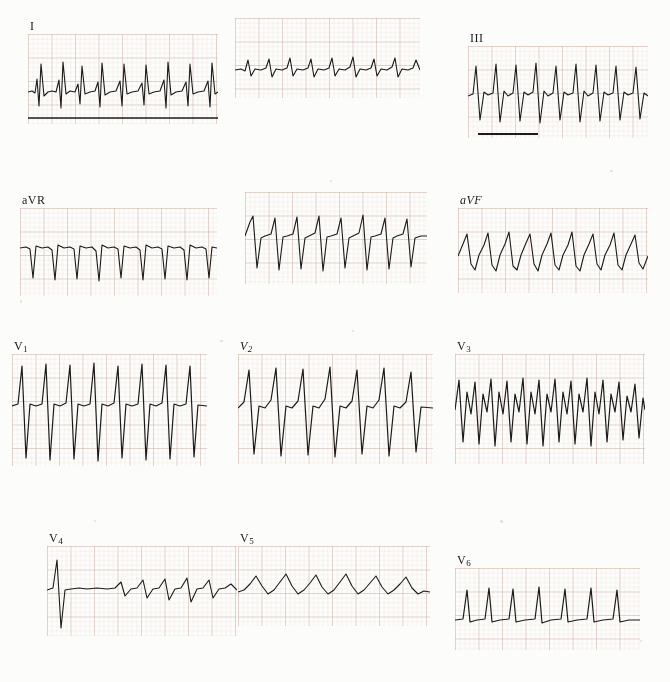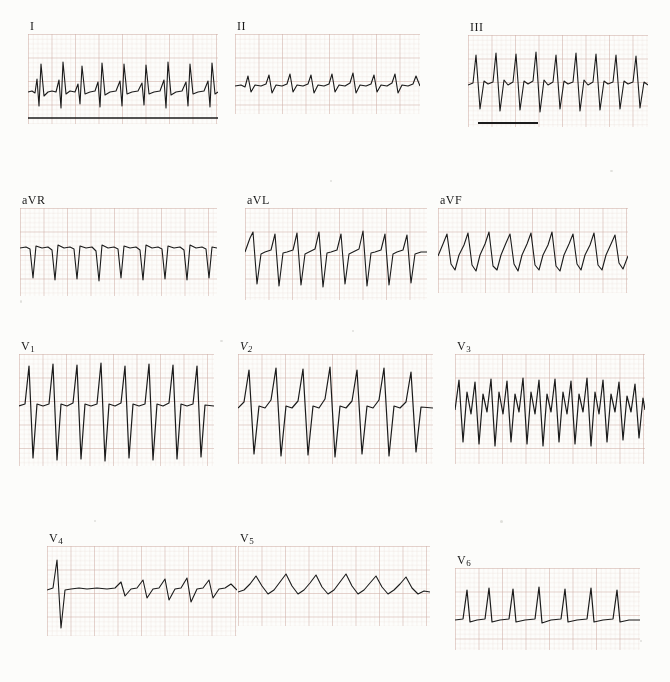--- a/index.html
+++ b/index.html
@@ -101,32 +101,31 @@
           <rect width="190" height="90" fill="url(#lg1)"></rect>
         </svg>
         <svg class="trace" viewBox="0 0 190 90" preserveAspectRatio="none">
           <path d="M0 58 L4 57 L7 59 L9 45 L11 72 L13 30 L16 62 L20 58 L24 57 L28 58 L31 46 L33 74 L35 28 L38 60 L42 57 L47 58 L50 50 L52 70 L54 32 L57 60 L62 58 L67 57 L70 48 L72 73 L74 29 L77 61 L82 58 L88 57 L92 47 L94 72 L96 30 L99 60 L104 58 L110 57 L114 49 L116 71 L118 31 L121 60 L126 58 L132 57 L136 46 L138 74 L140 28 L143 61 L148 58 L154 57 L158 48 L160 72 L162 30 L165 60 L170 58 L176 57 L180 47 L182 73 L184 29 L187 60 L190 58" fill="none" stroke="#1b1b1b" stroke-width="1.1" stroke-linejoin="round"></path>
           <path d="M0 84 L190 84" fill="none" stroke="#1b1b1b" stroke-width="1.6"></path>
         </svg>
       </div>
     </div>
 
     <div class="lead-cell" style="left:235px;top:0;width:185px;">
-      <div class="lead-label">II</div>
       <div class="strip" style="width:185px;height:80px;">
         <svg class="paper" viewBox="0 0 185 80" preserveAspectRatio="none">
           <rect width="185" height="80" fill="url(#lg1)"></rect>
         </svg>
         <svg class="trace" viewBox="0 0 185 80" preserveAspectRatio="none">
           <path d="M0 52 L6 51 L10 53 L13 42 L16 58 L20 51 L26 52 L31 50 L34 41 L37 59 L41 51 L47 52 L52 50 L55 40 L58 58 L62 51 L68 52 L73 50 L76 41 L79 59 L83 51 L89 52 L94 50 L97 40 L100 58 L104 51 L110 52 L115 49 L118 39 L121 59 L125 51 L131 52 L136 50 L139 41 L142 58 L146 51 L152 52 L157 49 L160 40 L163 59 L167 51 L173 52 L178 50 L181 42 L185 52" fill="none" stroke="#1b1b1b" stroke-width="1.1" stroke-linejoin="round"></path>
         </svg>
       </div>
     </div>
 
-    <div class="lead-cell" style="left:468px;top:1px;width:180px;">
+    <div class="lead-cell" style="left:468px;top:12px;width:180px;">
       <div class="lead-label">III</div>
       <div class="strip" style="width:180px;height:92px;">
         <svg class="paper" viewBox="0 0 180 92" preserveAspectRatio="none">
           <rect width="180" height="92" fill="url(#lg1)"></rect>
         </svg>
         <svg class="trace" viewBox="0 0 180 92" preserveAspectRatio="none">
           <path d="M0 50 L5 48 L8 20 L12 74 L16 46 L20 49 L25 47 L28 18 L32 76 L36 45 L40 50 L45 47 L48 19 L52 75 L56 46 L60 49 L65 46 L68 17 L72 77 L76 45 L80 50 L85 47 L88 20 L92 74 L96 46 L100 49 L105 47 L108 18 L112 76 L116 45 L120 50 L125 47 L128 19 L132 75 L136 46 L140 49 L145 47 L148 20 L152 74 L156 46 L160 49 L165 47 L168 21 L172 73 L176 47 L180 50" fill="none" stroke="#1b1b1b" stroke-width="1.1" stroke-linejoin="round"></path>
           <path d="M10 88 L70 88" fill="none" stroke="#1b1b1b" stroke-width="2"></path>
         </svg>
       </div>
@@ -141,47 +140,46 @@
         <svg class="paper" viewBox="0 0 197 88" preserveAspectRatio="none">
           <rect width="197" height="88" fill="url(#lg1)"></rect>
         </svg>
         <svg class="trace" viewBox="0 0 197 88" preserveAspectRatio="none">
           <path d="M0 40 L6 39 L10 41 L13 70 L16 38 L22 40 L28 39 L32 42 L35 72 L38 37 L44 40 L50 39 L54 41 L57 71 L60 38 L66 40 L72 39 L76 43 L79 73 L82 37 L88 40 L94 39 L98 41 L101 70 L104 38 L110 40 L116 39 L120 42 L123 72 L126 37 L132 40 L138 39 L142 41 L145 71 L148 38 L154 40 L160 39 L164 42 L167 72 L170 37 L176 40 L182 39 L186 41 L189 70 L192 39 L197 40" fill="none" stroke="#1b1b1b" stroke-width="1.1" stroke-linejoin="round"></path>
         </svg>
       </div>
     </div>
 
     <div class="lead-cell" style="left:245px;top:0;width:182px;">
-      <div class="lead-label">aVL</div>
       <div class="strip" style="width:182px;height:92px;">
         <svg class="paper" viewBox="0 0 182 92" preserveAspectRatio="none">
           <rect width="182" height="92" fill="url(#lg1)"></rect>
         </svg>
         <svg class="trace" viewBox="0 0 182 92" preserveAspectRatio="none">
           <path d="M0 44 L5 30 L8 24 L12 76 L16 46 L20 44 L26 42 L30 26 L34 78 L38 45 L42 44 L48 42 L52 25 L56 77 L60 46 L64 44 L70 41 L74 24 L78 79 L82 45 L86 44 L92 42 L96 26 L100 76 L104 46 L108 44 L114 41 L118 23 L122 78 L126 45 L130 44 L136 42 L140 26 L144 77 L148 46 L152 44 L158 42 L162 27 L166 75 L170 46 L176 44 L182 44" fill="none" stroke="#1b1b1b" stroke-width="1.1" stroke-linejoin="round"></path>
         </svg>
       </div>
     </div>
 
-    <div class="lead-cell" style="left:438px;top:0;width:190px;">
+    <div class="lead-cell" style="left:458px;top:0;width:190px;font-style:italic;">
       <div class="lead-label">aVF</div>
       <div class="strip" style="width:190px;height:85px;">
         <svg class="paper" viewBox="0 0 190 85" preserveAspectRatio="none">
           <rect width="190" height="85" fill="url(#lg1)"></rect>
         </svg>
         <svg class="trace" viewBox="0 0 190 85" preserveAspectRatio="none">
           <path d="M0 48 L5 36 L9 26 L13 56 L17 62 L21 47 L26 37 L30 25 L34 57 L38 63 L42 47 L47 36 L51 24 L55 58 L59 62 L63 47 L68 35 L72 26 L76 56 L80 63 L84 47 L89 36 L93 25 L97 57 L101 62 L105 47 L110 37 L114 24 L118 58 L122 63 L126 47 L131 36 L135 26 L139 56 L143 62 L147 47 L152 37 L156 25 L160 57 L164 62 L168 47 L173 36 L177 27 L181 55 L185 61 L190 48" fill="none" stroke="#1b1b1b" stroke-width="1.1" stroke-linejoin="round"></path>
         </svg>
       </div>
     </div>
   </div>
 
   <div class="grid-row" style="left:0;top:338px;">
 
-    <div class="lead-cell" style="left:19px;top:0;width:195px;">
+    <div class="lead-cell" style="left:12px;top:0;width:195px;">
       <div class="lead-label">V<sub>1</sub></div>
       <div class="strip" style="width:195px;height:112px;">
         <svg class="paper" viewBox="0 0 195 112" preserveAspectRatio="none">
           <rect width="195" height="112" fill="url(#lg1)"></rect>
         </svg>
         <svg class="trace" viewBox="0 0 195 112" preserveAspectRatio="none">
           <path d="M0 52 L6 50 L10 12 L14 104 L18 50 L24 52 L30 50 L34 10 L38 106 L42 50 L48 52 L54 49 L58 11 L62 105 L66 50 L72 52 L78 50 L82 9 L86 107 L90 50 L96 52 L102 49 L106 12 L110 104 L114 50 L120 52 L126 50 L130 10 L134 106 L138 50 L144 52 L150 49 L154 11 L158 105 L162 50 L168 52 L174 50 L178 12 L182 103 L186 51 L195 52" fill="none" stroke="#1b1b1b" stroke-width="1.2" stroke-linejoin="round"></path>
         </svg>
       </div>
     </div>

